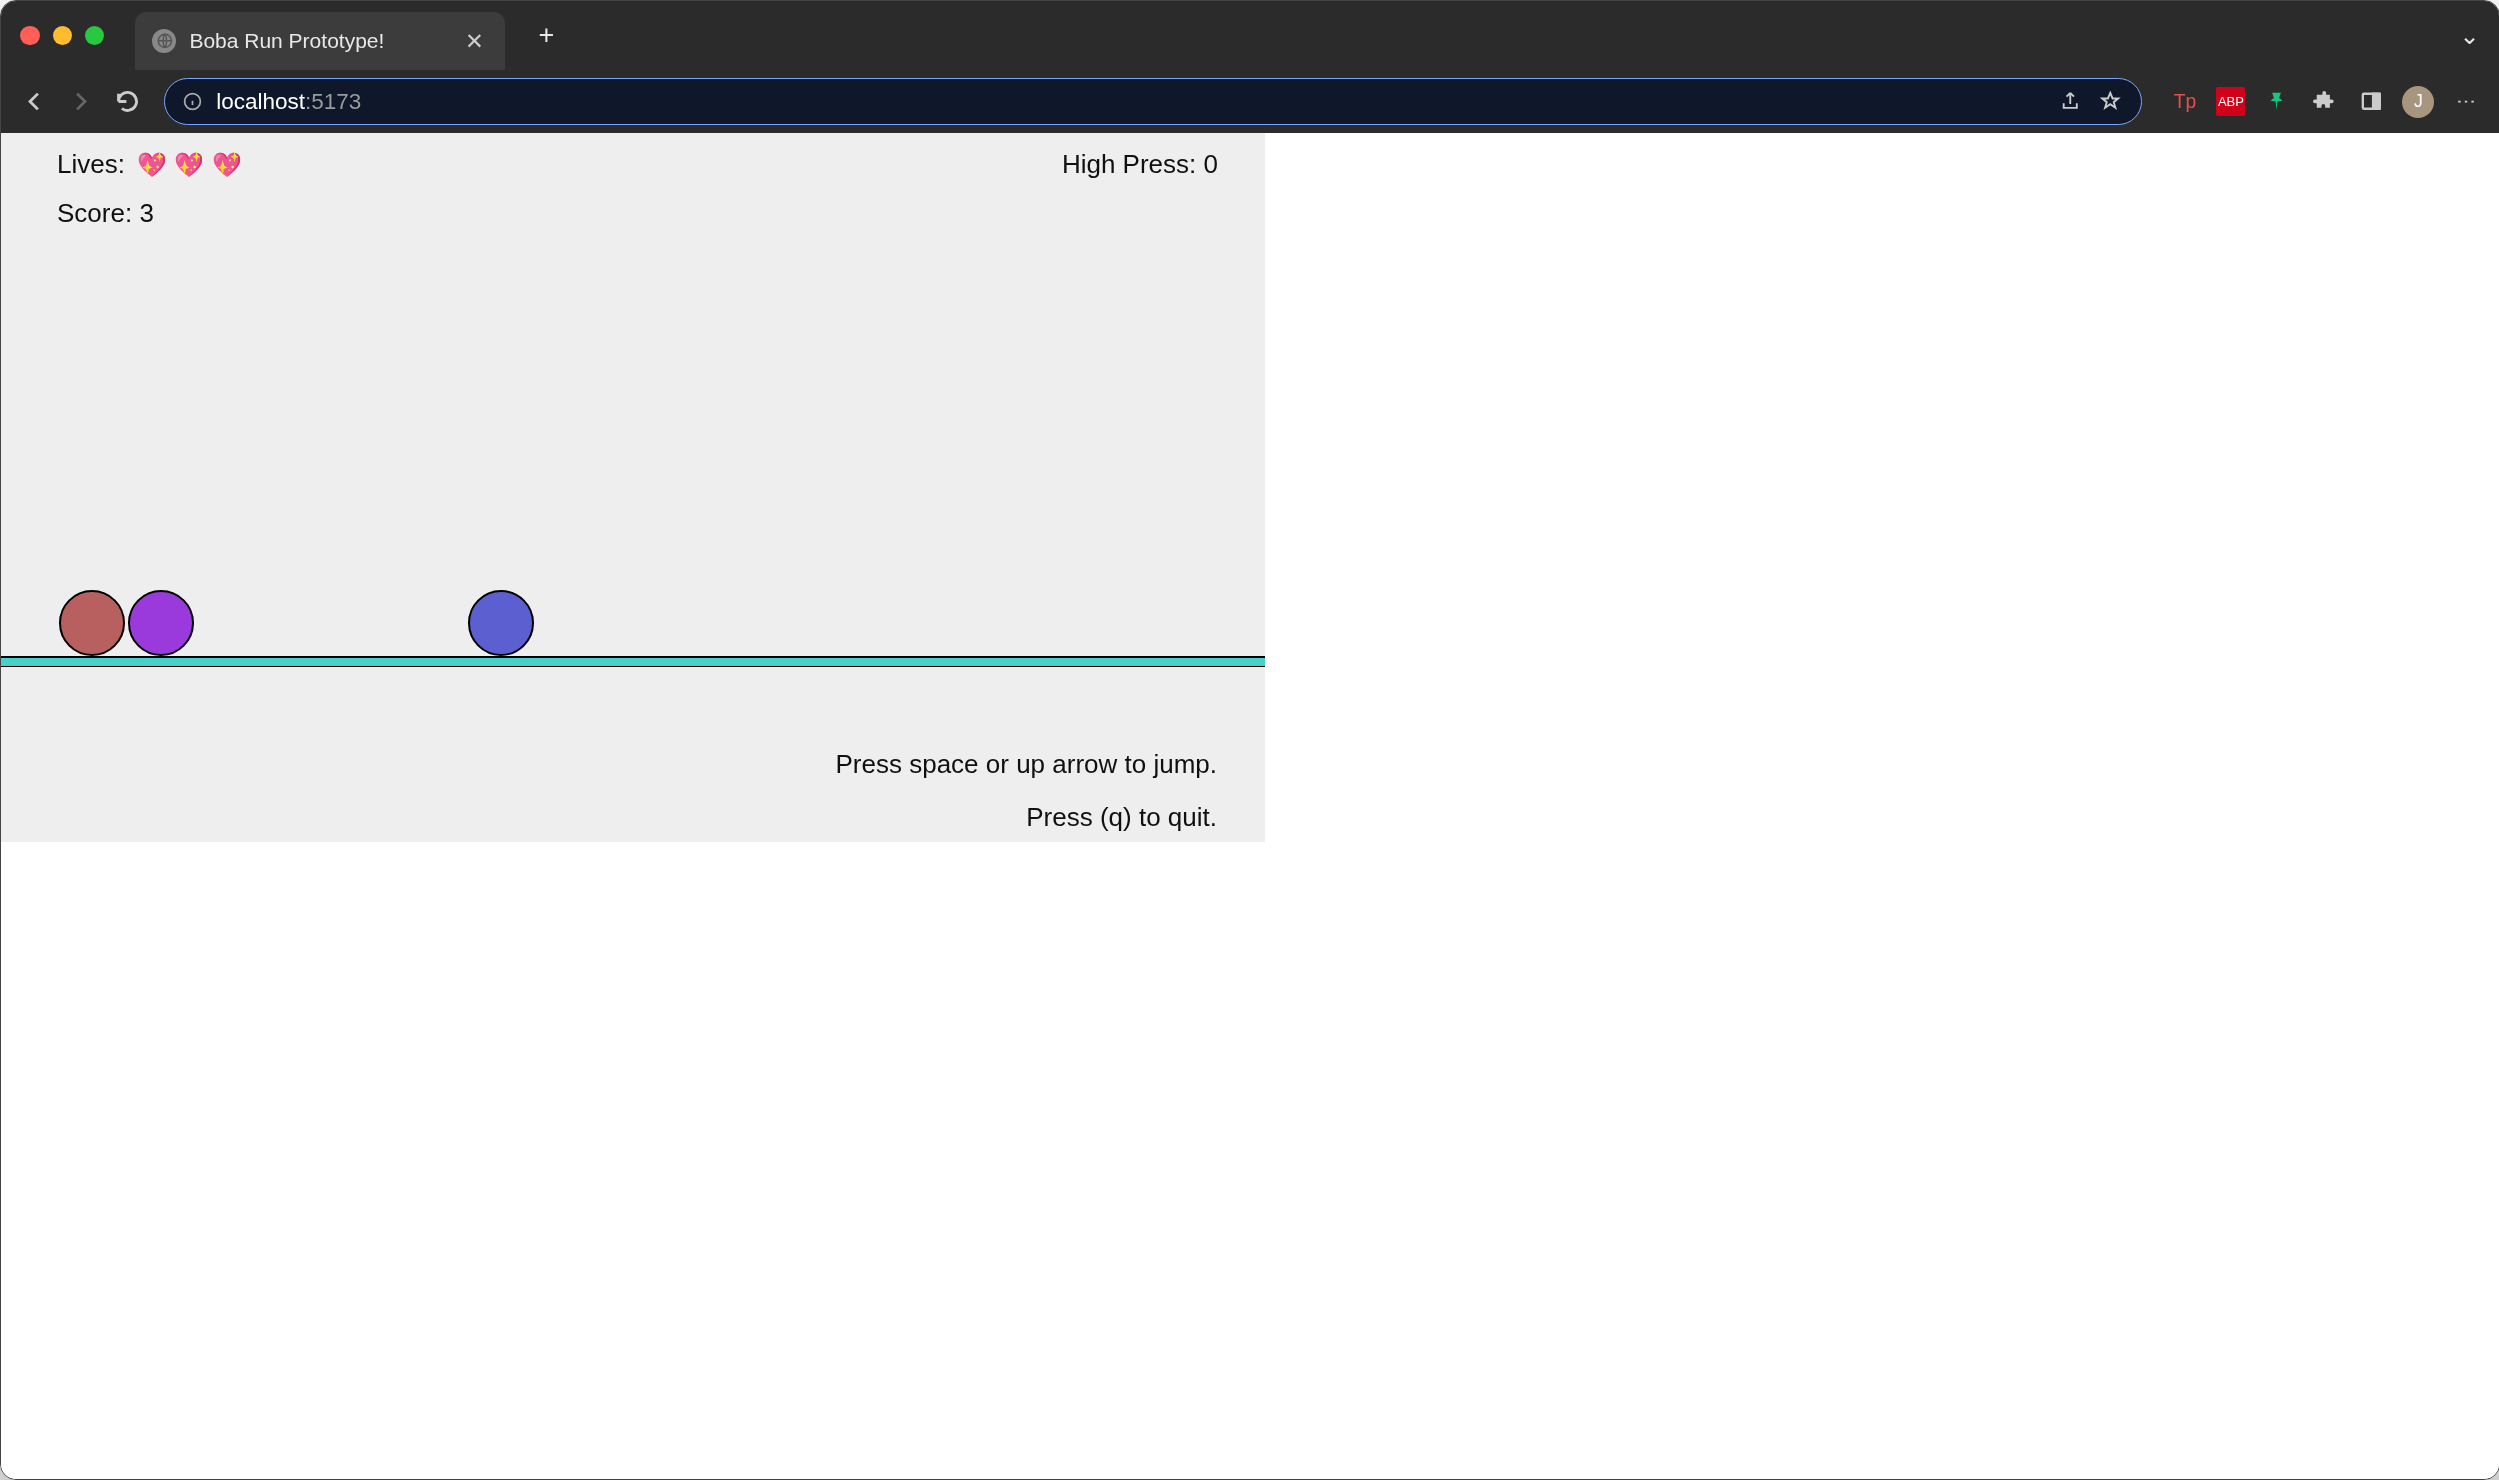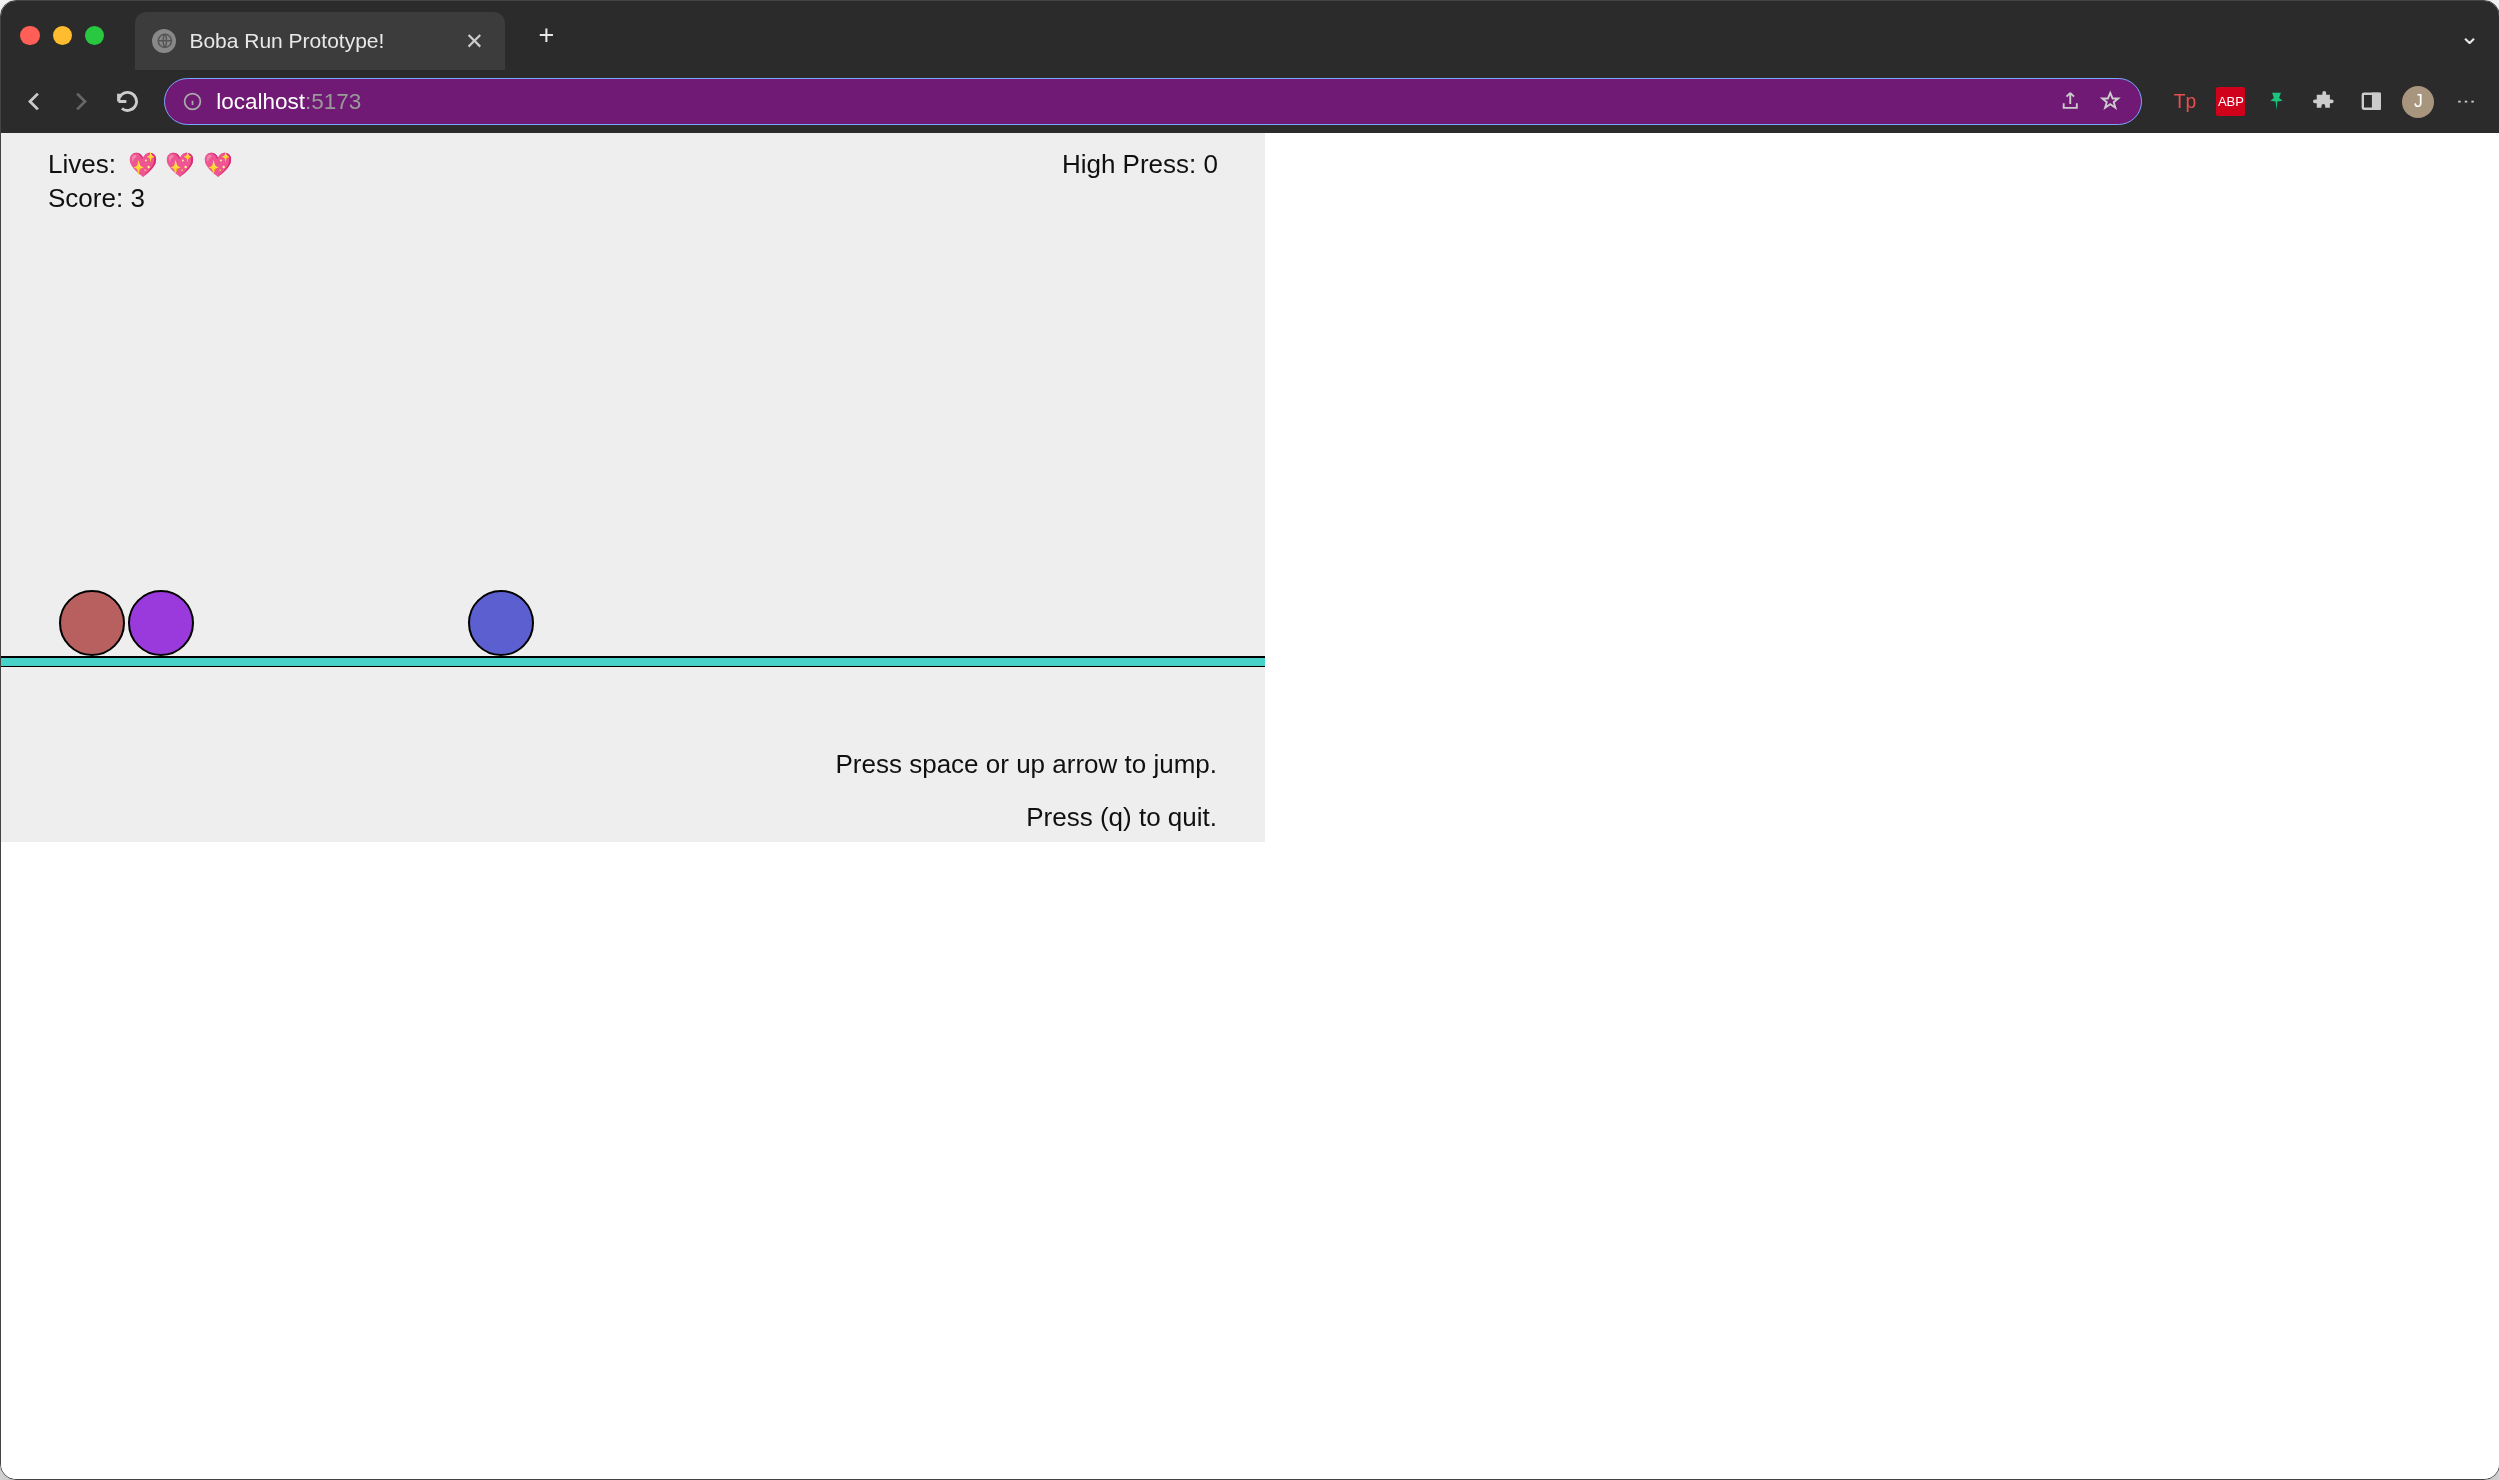--- a/index.html
+++ b/index.html
@@ -112,21 +112,21 @@
       align-items: center;
       justify-content: center;
       color: #ccc;
       cursor: pointer;
       border-radius: 50%;
     }
     .nav-btn.disabled { color: #666; }
     .nav-btn svg { width: 27px; height: 27px; }
     .address-bar {
       flex: 1;
-      background: #701a75;
+      background: #0f172a;
       border: 1.6px solid #7aa7ff;
       border-radius: 32px;
       height: 47px;
       display: flex;
       align-items: center;
       padding: 0 16px;
       gap: 11.3px;
       margin: 0 8px;
     }
     .site-info-icon {
@@ -214,21 +214,22 @@
       position: absolute;
       top: 16px;
       left: 47px;
       right: 47px;
       display: flex;
       justify-content: space-between;
     }
     .hud-left {
       display: flex;
       flex-direction: column;
-      gap: 3px;
+      gap: 18px;
+      margin-left: 9px;
     }
     .hud-text {
       color: #101010;
       font-size: 26px;
     }
     .lives-hearts {
       display: inline-flex;
       gap: 8px;
       margin-left: 4.8px;
     }

